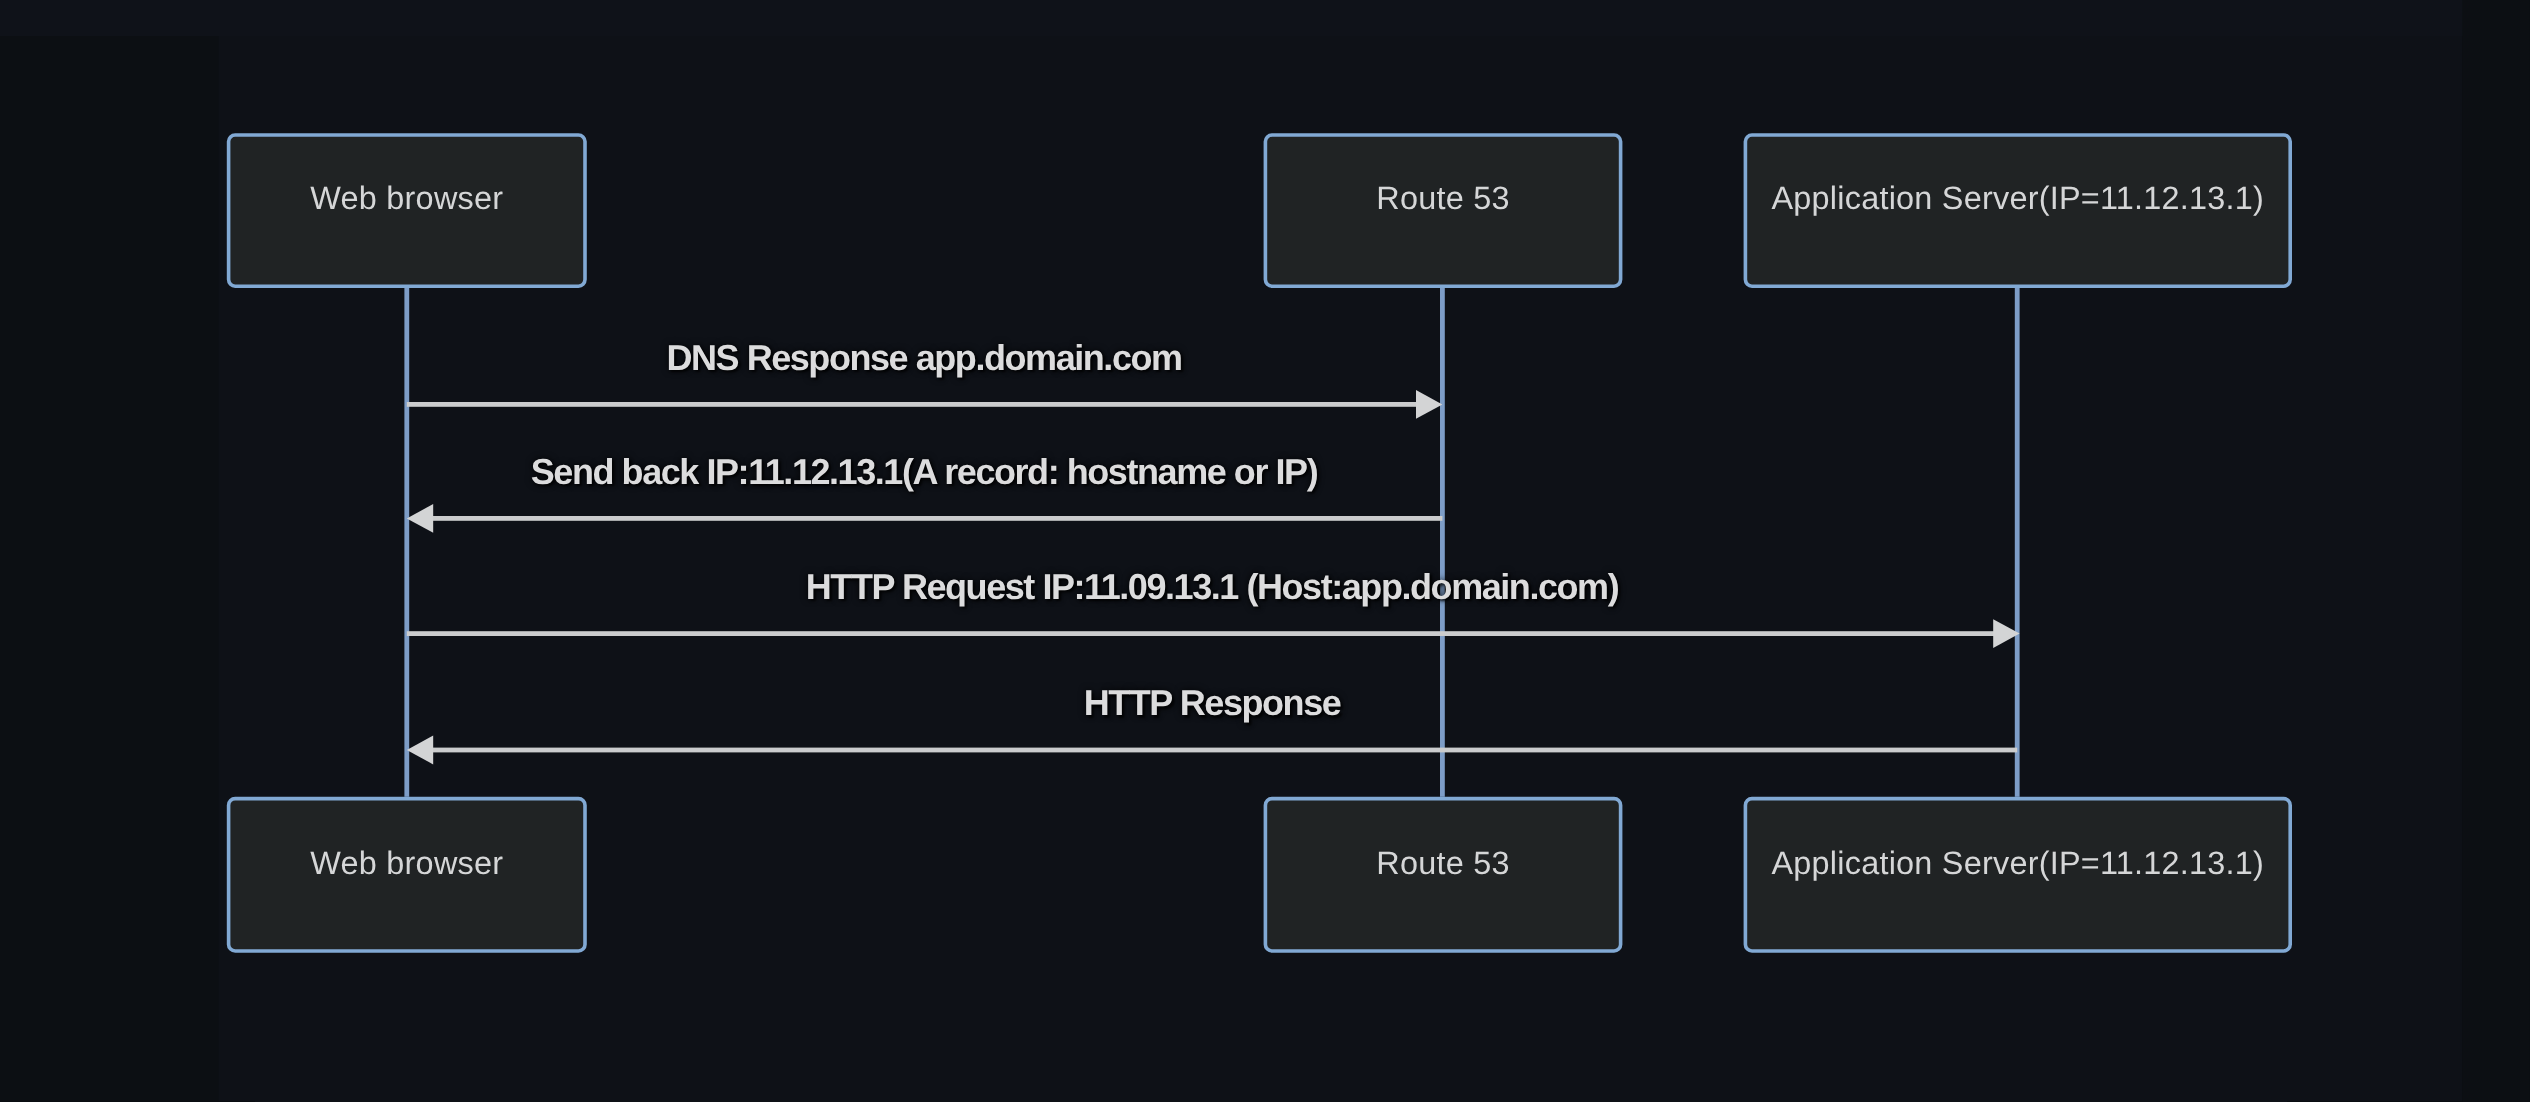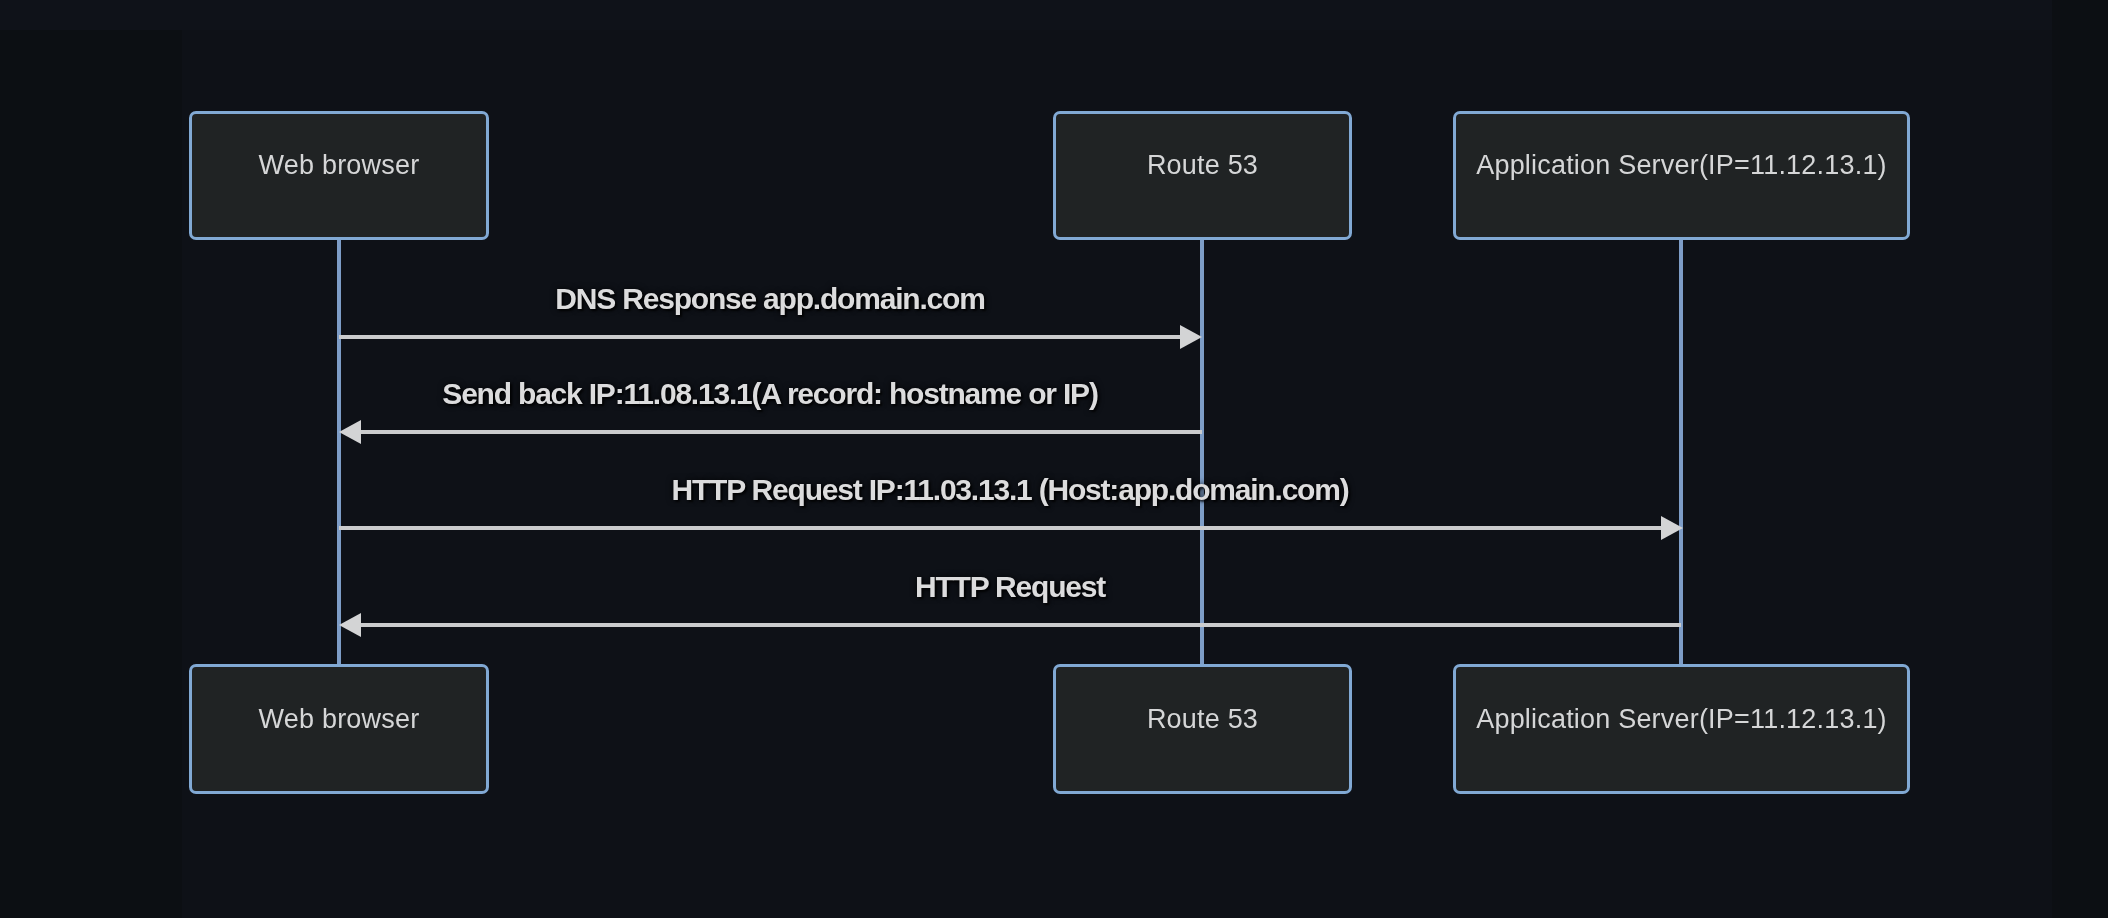--- a/index.html
+++ b/index.html
@@ -105,33 +105,33 @@
     <span class="actor-label">Application Server(IP=11.12.13.1)</span>
   </div>
 
   <div>
     <div class="msg-label" style="left:770px; top:279px;">DNS Response app.domain.com</div>
     <div class="msg-line" style="left:339px; top:335px; width:845px;"></div>
     <div class="msg-head-right" style="left:1180px; top:325px;"></div>
   </div>
 
   <div>
-    <div class="msg-label" style="left:770px; top:374px;">Send back IP:11.08.13.1(A record: hostname or IP)</div>
+    <div class="msg-label" style="left:770px; top:374px;">Send back IP:11.12.13.1(A record: hostname or IP)</div>
     <div class="msg-line" style="left:359px; top:430px; width:843px;"></div>
     <div class="msg-head-left" style="left:339px; top:420px;"></div>
   </div>
 
   <div>
-    <div class="msg-label" style="left:1010px; top:470px;">HTTP Request IP:11.03.13.1 (Host:app.domain.com)</div>
+    <div class="msg-label" style="left:1010px; top:470px;">HTTP Request IP:11.09.13.1 (Host:app.domain.com)</div>
     <div class="msg-line" style="left:339px; top:526px; width:1324px;"></div>
     <div class="msg-head-right" style="left:1661px; top:516px;"></div>
   </div>
 
   <div>
-    <div class="msg-label" style="left:1010px; top:567px;">HTTP Request</div>
+    <div class="msg-label" style="left:1010px; top:567px;">HTTP Response</div>
     <div class="msg-line" style="left:359px; top:623px; width:1322px;"></div>
     <div class="msg-head-left" style="left:339px; top:613px;"></div>
   </div>
 
   <div class="actor-box" style="left:189px; top:664px; width:300px; height:130px;">
     <span class="actor-label">Web browser</span>
   </div>
   <div class="actor-box" style="left:1053px; top:664px; width:299px; height:130px;">
     <span class="actor-label">Route 53</span>
   </div>

